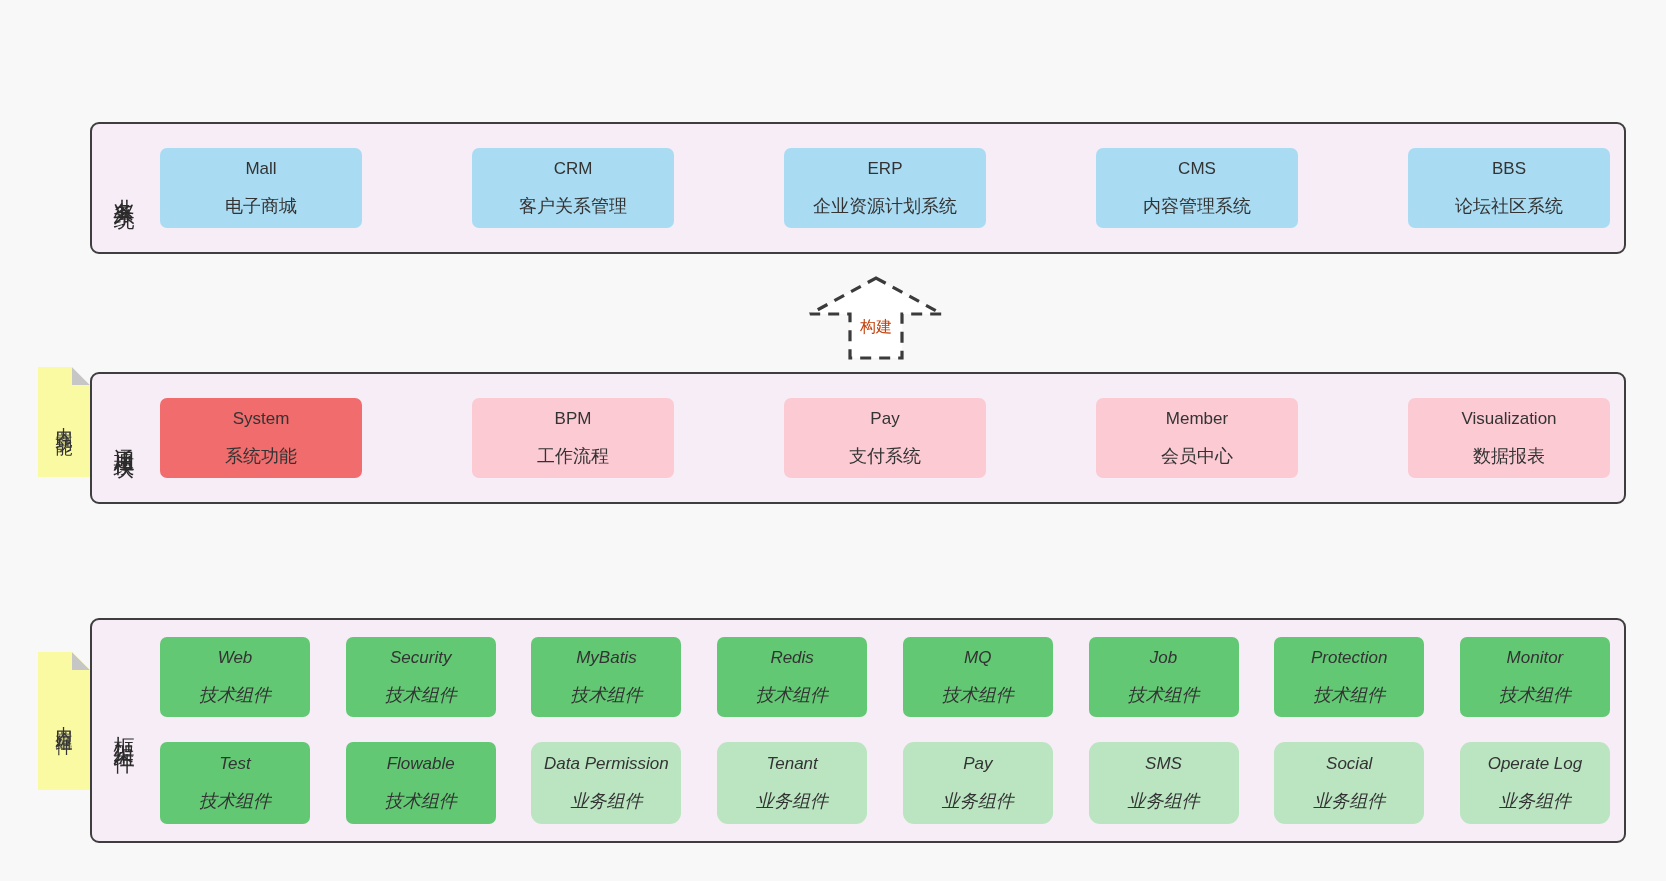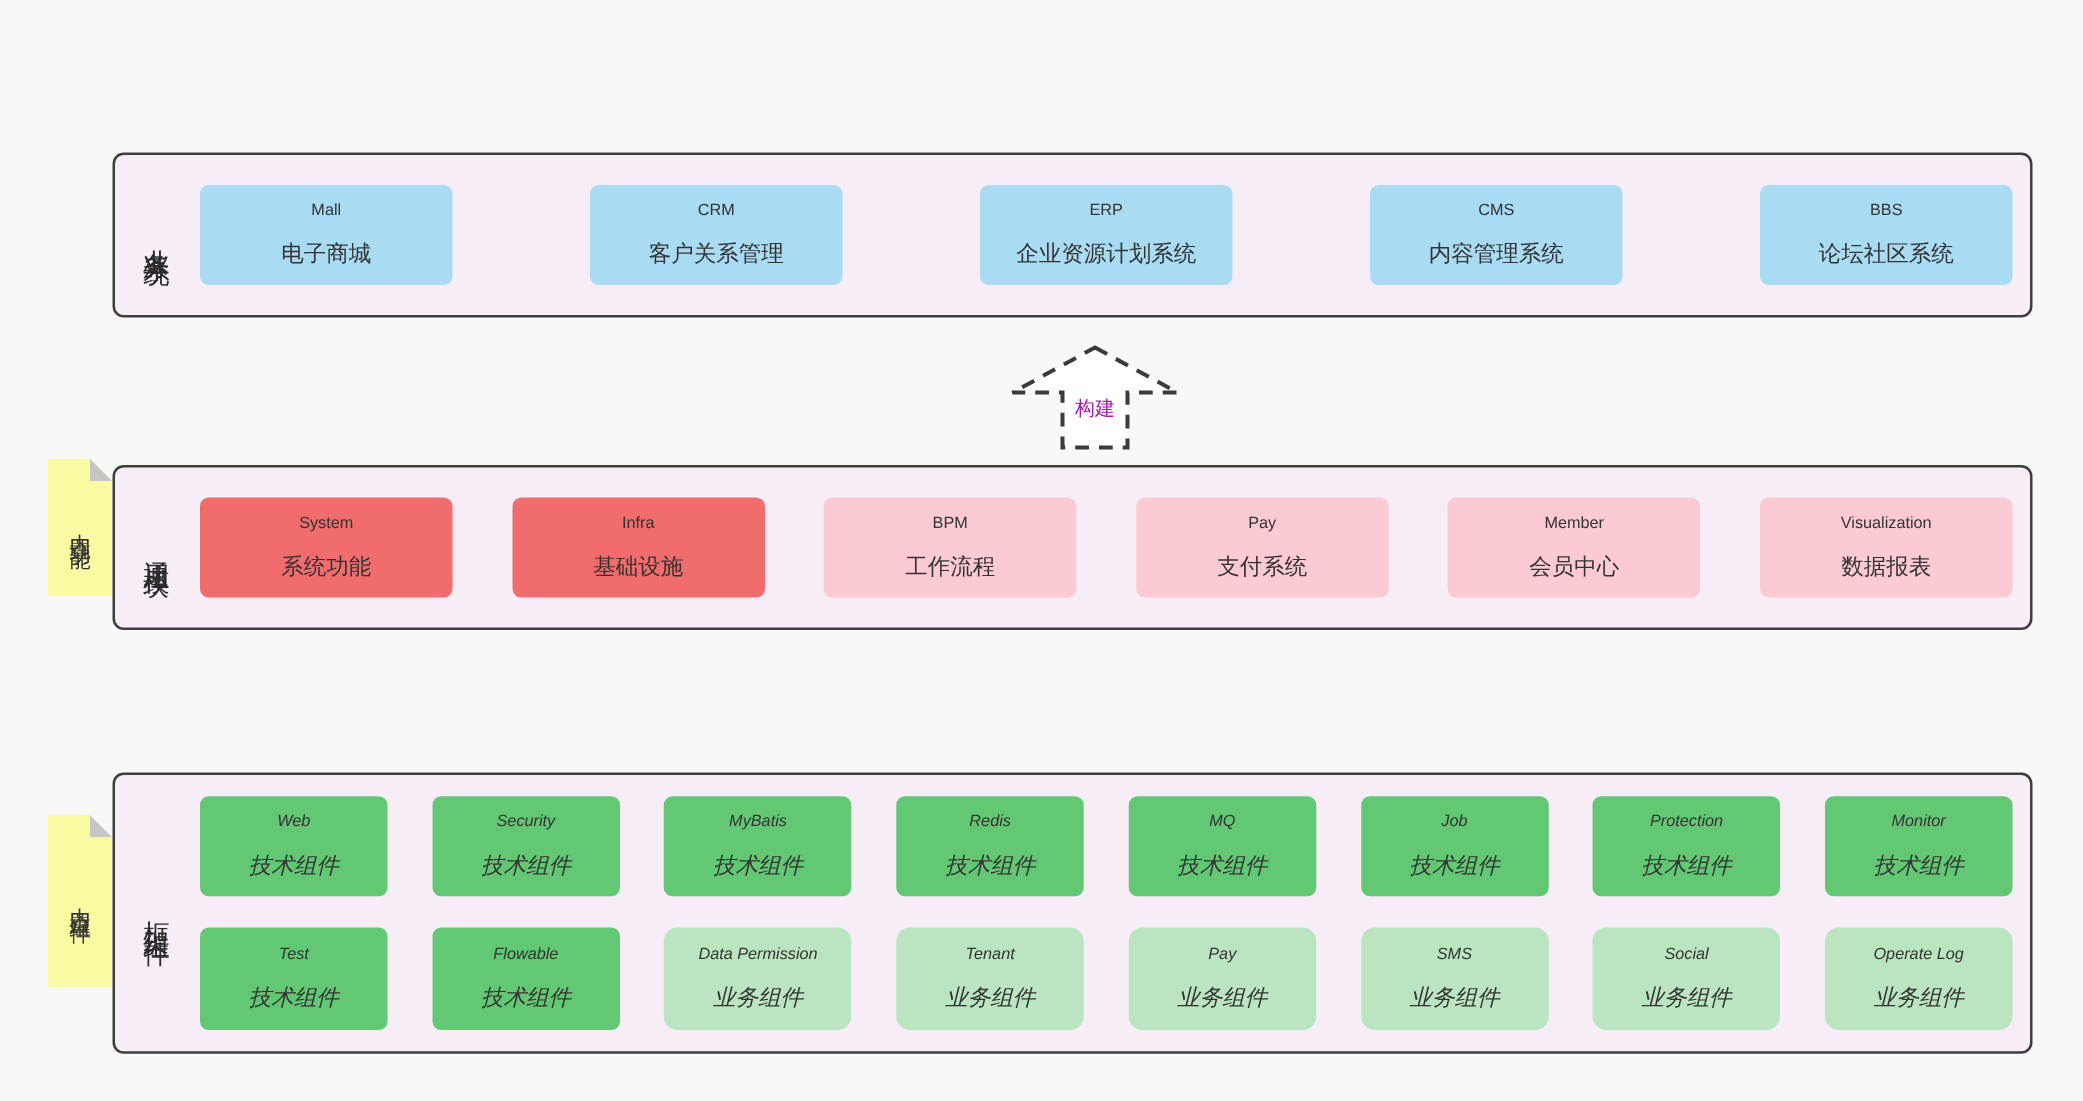--- a/index.html
+++ b/index.html
@@ -69,21 +69,21 @@
     display: flex;
     flex-direction: column;
     align-items: center;
     justify-content: center;
     text-align: center;
     padding: 4px 6px;
   }
   .layer-top .box, .layer-mid .box { width: 202px; height: 80px; }
   .layer-bottom .box { width: 150px; height: 80px; }
   .row-2 .box { height: 82px; }
-  .box .en { font-size: 13px; line-height: 1.25; }
+  .box .en { font-size: 17px; line-height: 1.25; }
   .box .cn { font-size: 18px; line-height: 1.3; margin-top: 16px; }
 
   .blue        { background: var(--blue, #a9dbf3); }
   .red         { background: var(--red, #f16c6c); }
   .pink        { background: var(--pink, #fbcad3); }
   .green       { background: var(--green, #63c873); }
   .light-green { background: var(--light-green, #bae5c0); border-radius: 11px; }
 
   
   .sticky {
@@ -127,21 +127,21 @@
     stroke-dasharray: 11 8;
     stroke-linejoin: miter;
   }
   .arrow-label {
     position: absolute;
     left: 50%;
     top: 41px;
     transform: translateX(-50%);
     background: #ffffff;
     font-size: 16px;
-    color: #a21caf;
+    color: #c2410c;
     padding: 0 3px;
     white-space: nowrap;
   }
   .arrow-2 .arrow-label { top: 44px; }
 </style>
 </head>
 <body>
 
 <div class="canvas">
 
@@ -187,24 +187,20 @@
     <div class="arrow-label">构建</div>
   </div>
 
   <section class="layer layer-mid">
     <div class="layer-label">通用模块</div>
     <div class="boxes">
       <div class="box red">
         <span class="en">System</span>
         <span class="cn">系统功能</span>
       </div>
-      <div class="box red">
-        <span class="en">Infra</span>
-        <span class="cn">基础设施</span>
-      </div>
       <div class="box pink">
         <span class="en">BPM</span>
         <span class="cn">工作流程</span>
       </div>
       <div class="box pink">
         <span class="en">Pay</span>
         <span class="cn">支付系统</span>
       </div>
       <div class="box pink">
         <span class="en">Member</span>

